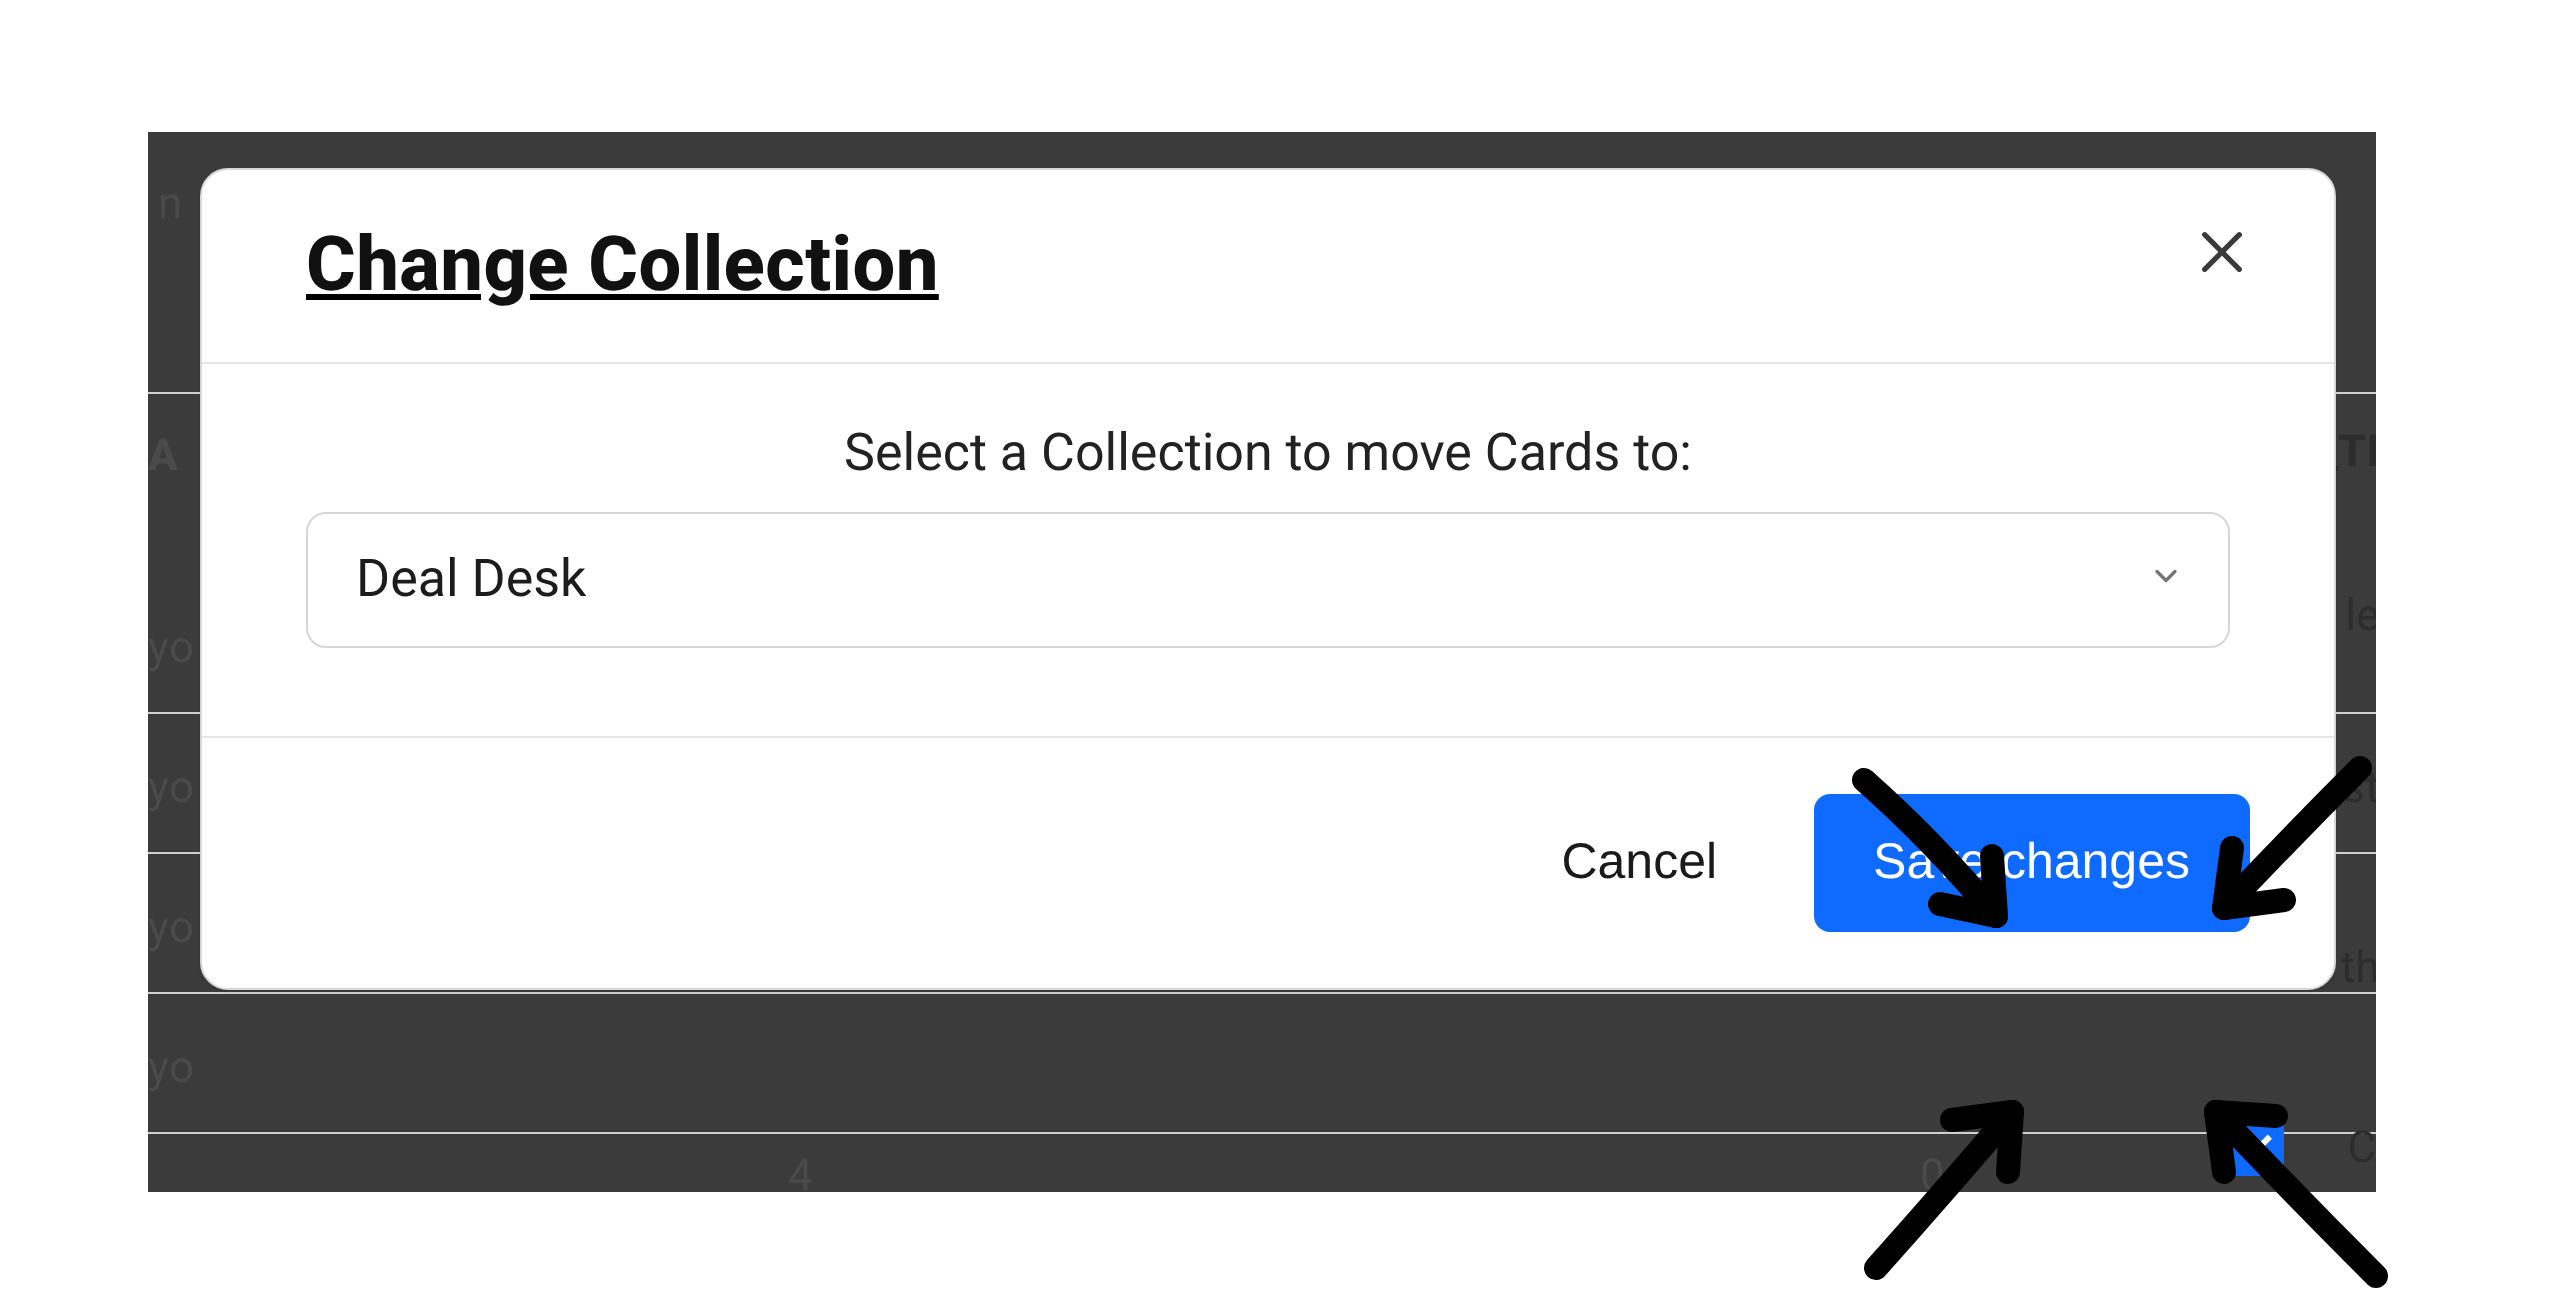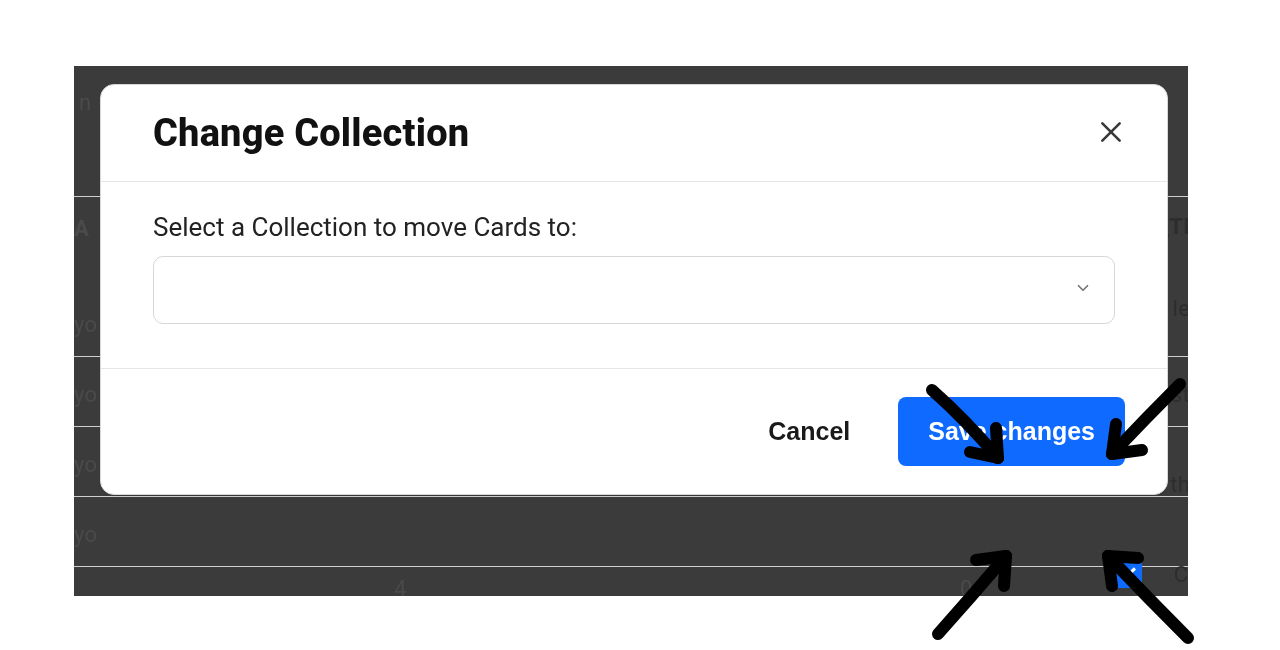--- a/index.html
+++ b/index.html
@@ -55,23 +55,24 @@
     position: absolute;
     left: 26px; top: 18px;
     width: 1068px;
     background: #ffffff;
     border: 1px solid #d7d7d7;
     border-radius: 14px;
     box-shadow: 0 1px 2px rgba(0,0,0,0.06);
     overflow: hidden;
   }
   .modal-header {
-    display: flex; align-items: center; justify-content: space-between;
+    display: flex; justify-content: space-between;
     padding: 26px 40px 26px 52px;
     border-bottom: 1px solid #e6e6e6;
+    text-decoration: underline;
   }
   .modal-title {
     font-size: 38px;
     font-weight: 800;
     color: #111;
     letter-spacing: 0.2px;
   }
   .close-btn {
     width: 32px; height: 32px;
     display: inline-flex; align-items: center; justify-content: center;
@@ -80,20 +81,21 @@
   .close-btn svg { width: 26px; height: 26px; stroke: currentColor; }
 
   .modal-body {
     padding: 30px 52px 44px 52px;
     border-bottom: 1px solid #e6e6e6;
   }
   .field-label {
     font-size: 26px;
     color: #222;
     margin-bottom: 14px;
+    text-align: center;
   }
   .select {
     position: relative;
     width: 100%;
     height: 68px;
     border: 1px solid #d6d6d6;
     border-radius: 10px;
     display: flex; align-items: center;
     padding: 0 56px 0 24px;
     cursor: pointer;
@@ -110,21 +112,21 @@
   }
   .select-caret svg { width: 18px; height: 18px; stroke:#757575;}
 
   .modal-footer {
     display:flex; justify-content:flex-end; align-items:center;
     gap: 44px;
     padding: 28px 42px 28px 42px;
   }
   .btn {
     font-size: 25px;
-    font-weight: 700;
+    font-weight: 400;
     border-radius: 8px;
     padding: 16px 28px;
     cursor: pointer;
     border: none;
     line-height: 1;
   }
   .btn-secondary {
     background: transparent;
     color: #1a1a1a;
     padding: 16px 4px;
@@ -181,20 +183,21 @@
               <line x1="4" y1="4" x2="20" y2="20"></line>
               <line x1="20" y1="4" x2="4" y2="20"></line>
             </svg>
           </span>
         </button>
       </div>
 
       <div class="modal-body">
         <div class="field-label">Select a Collection to move Cards to:</div>
         <div class="select" tabindex="0" role="combobox" aria-expanded="false">
+          <span class="select-value">Deal Desk</span>
           <span class="select-caret">
             <svg viewBox="0 0 24 24" fill="none" stroke-width="2.2" stroke-linecap="round" stroke-linejoin="round">
               <polyline points="6 9 12 15 18 9"></polyline>
             </svg>
           </span>
         </div>
       </div>
 
       <div class="modal-footer">
         <button class="btn btn-secondary">Cancel</button>

